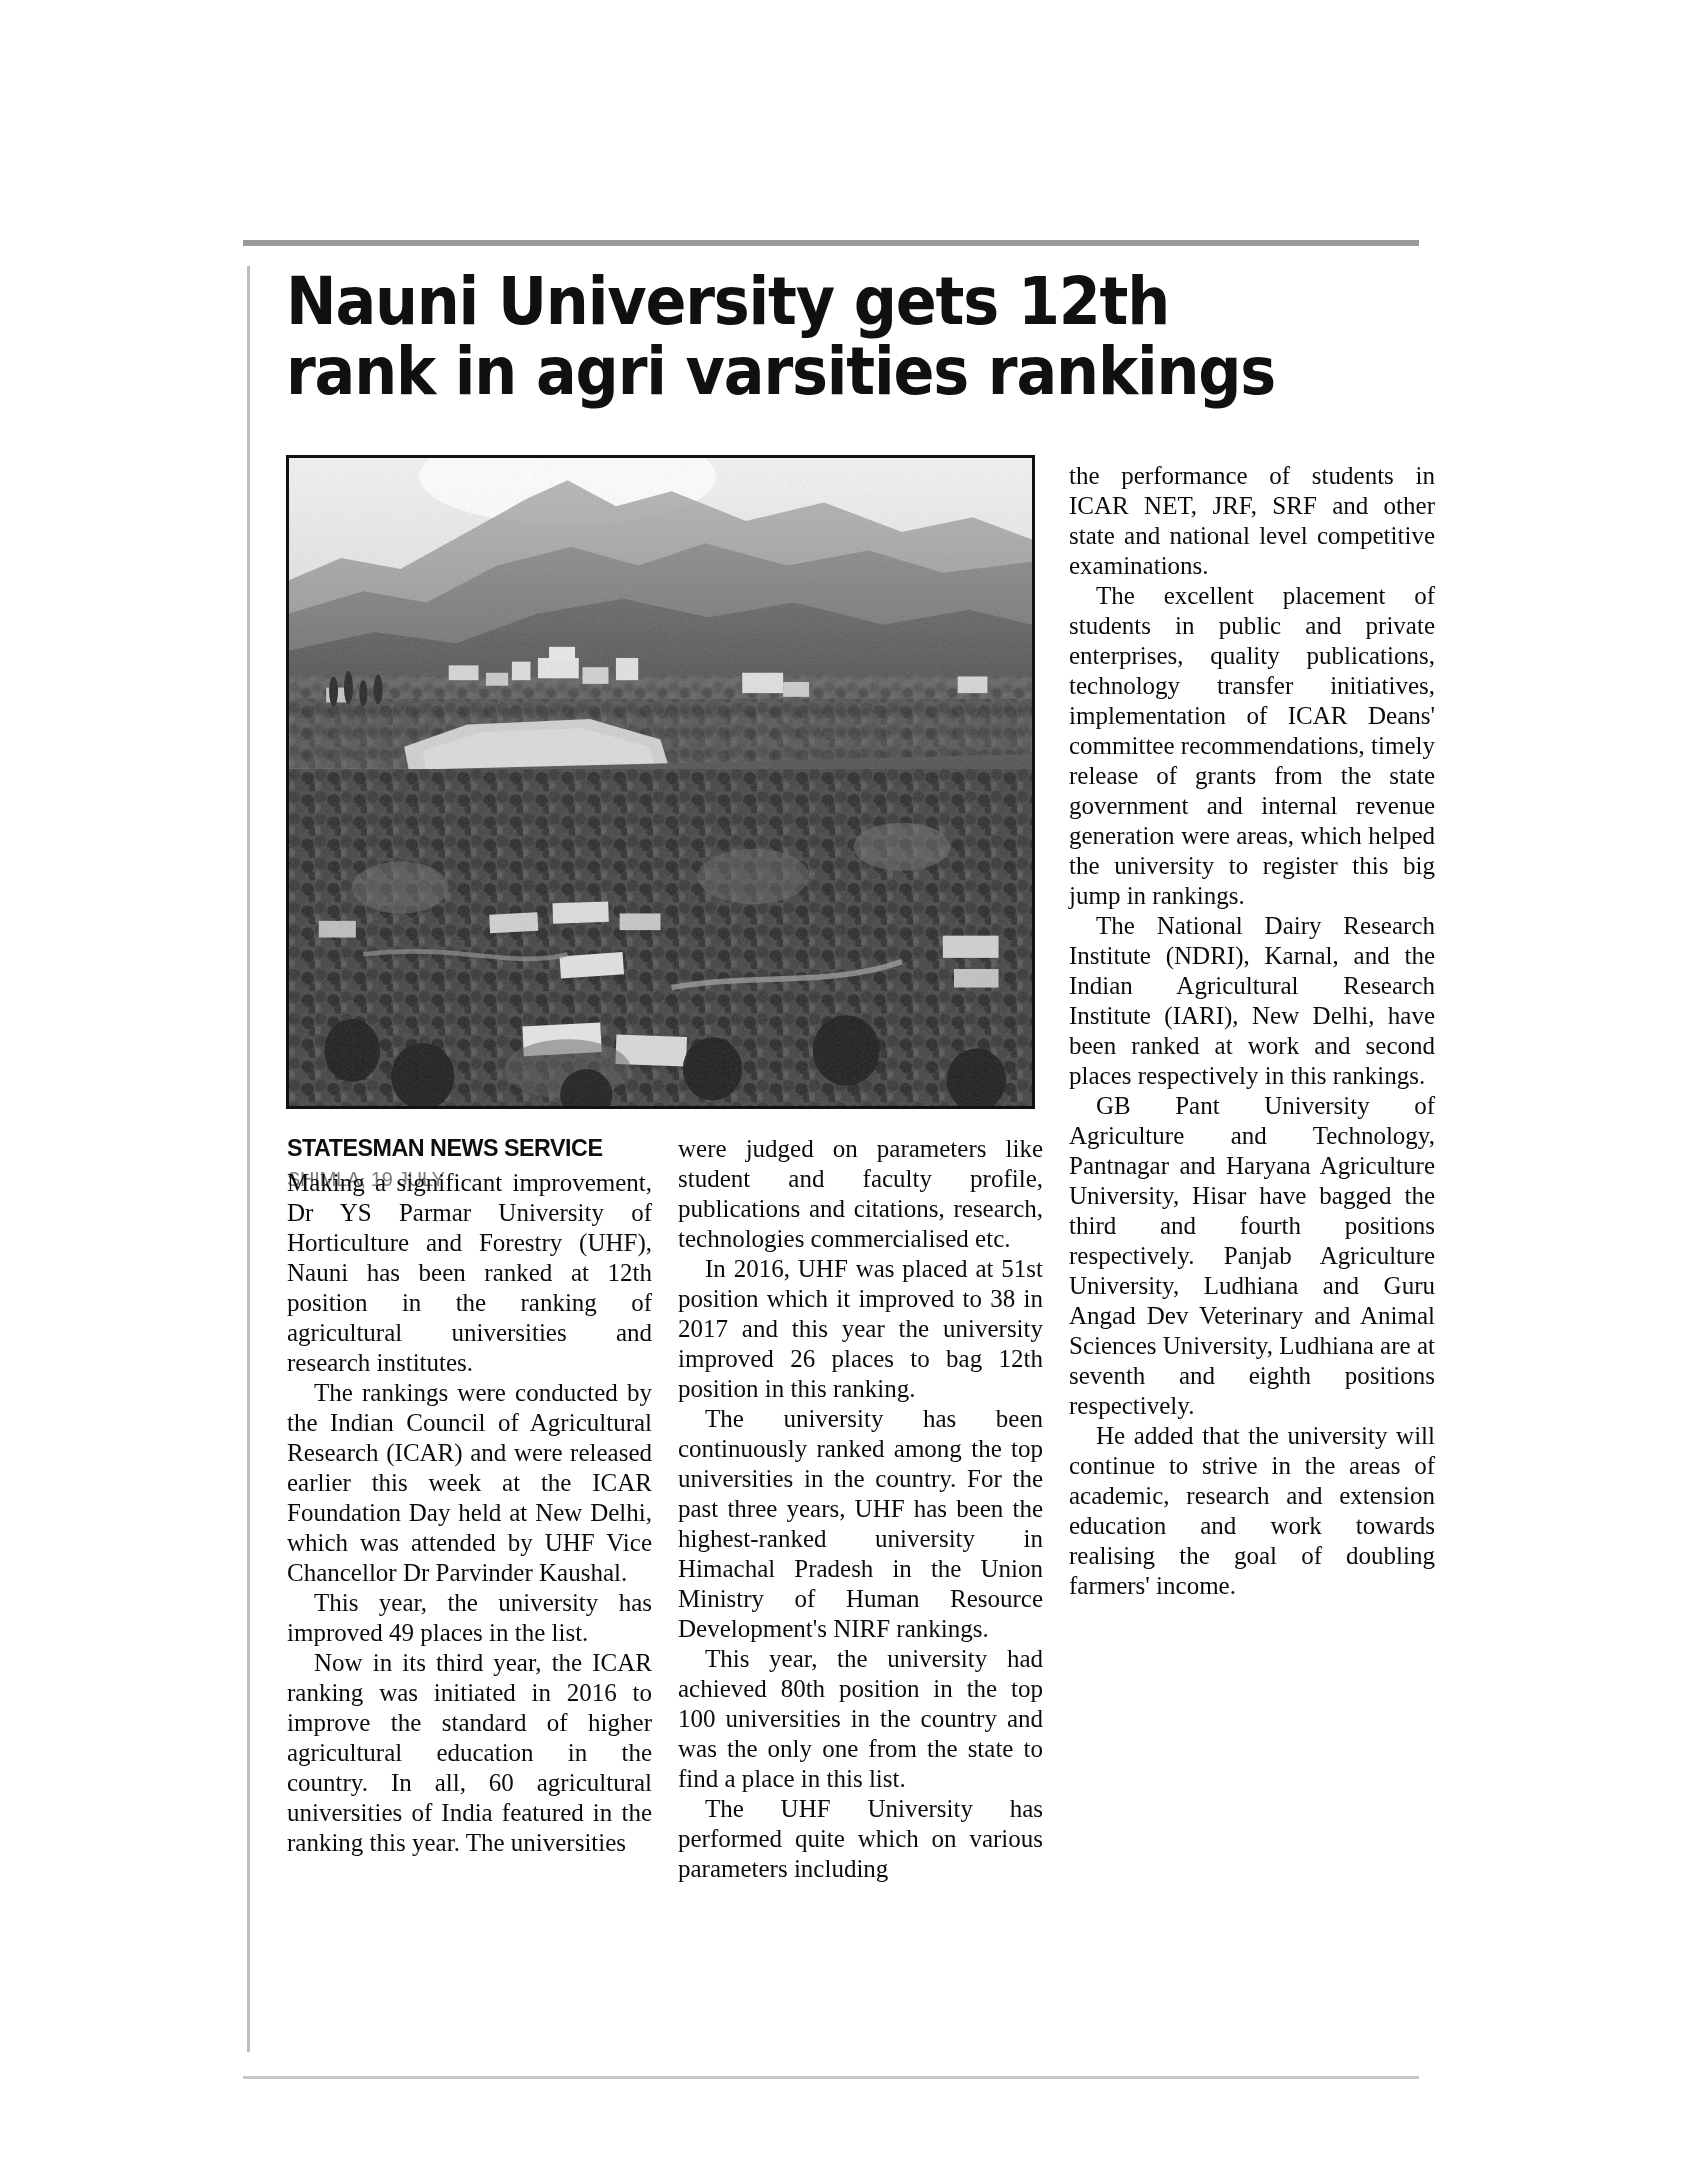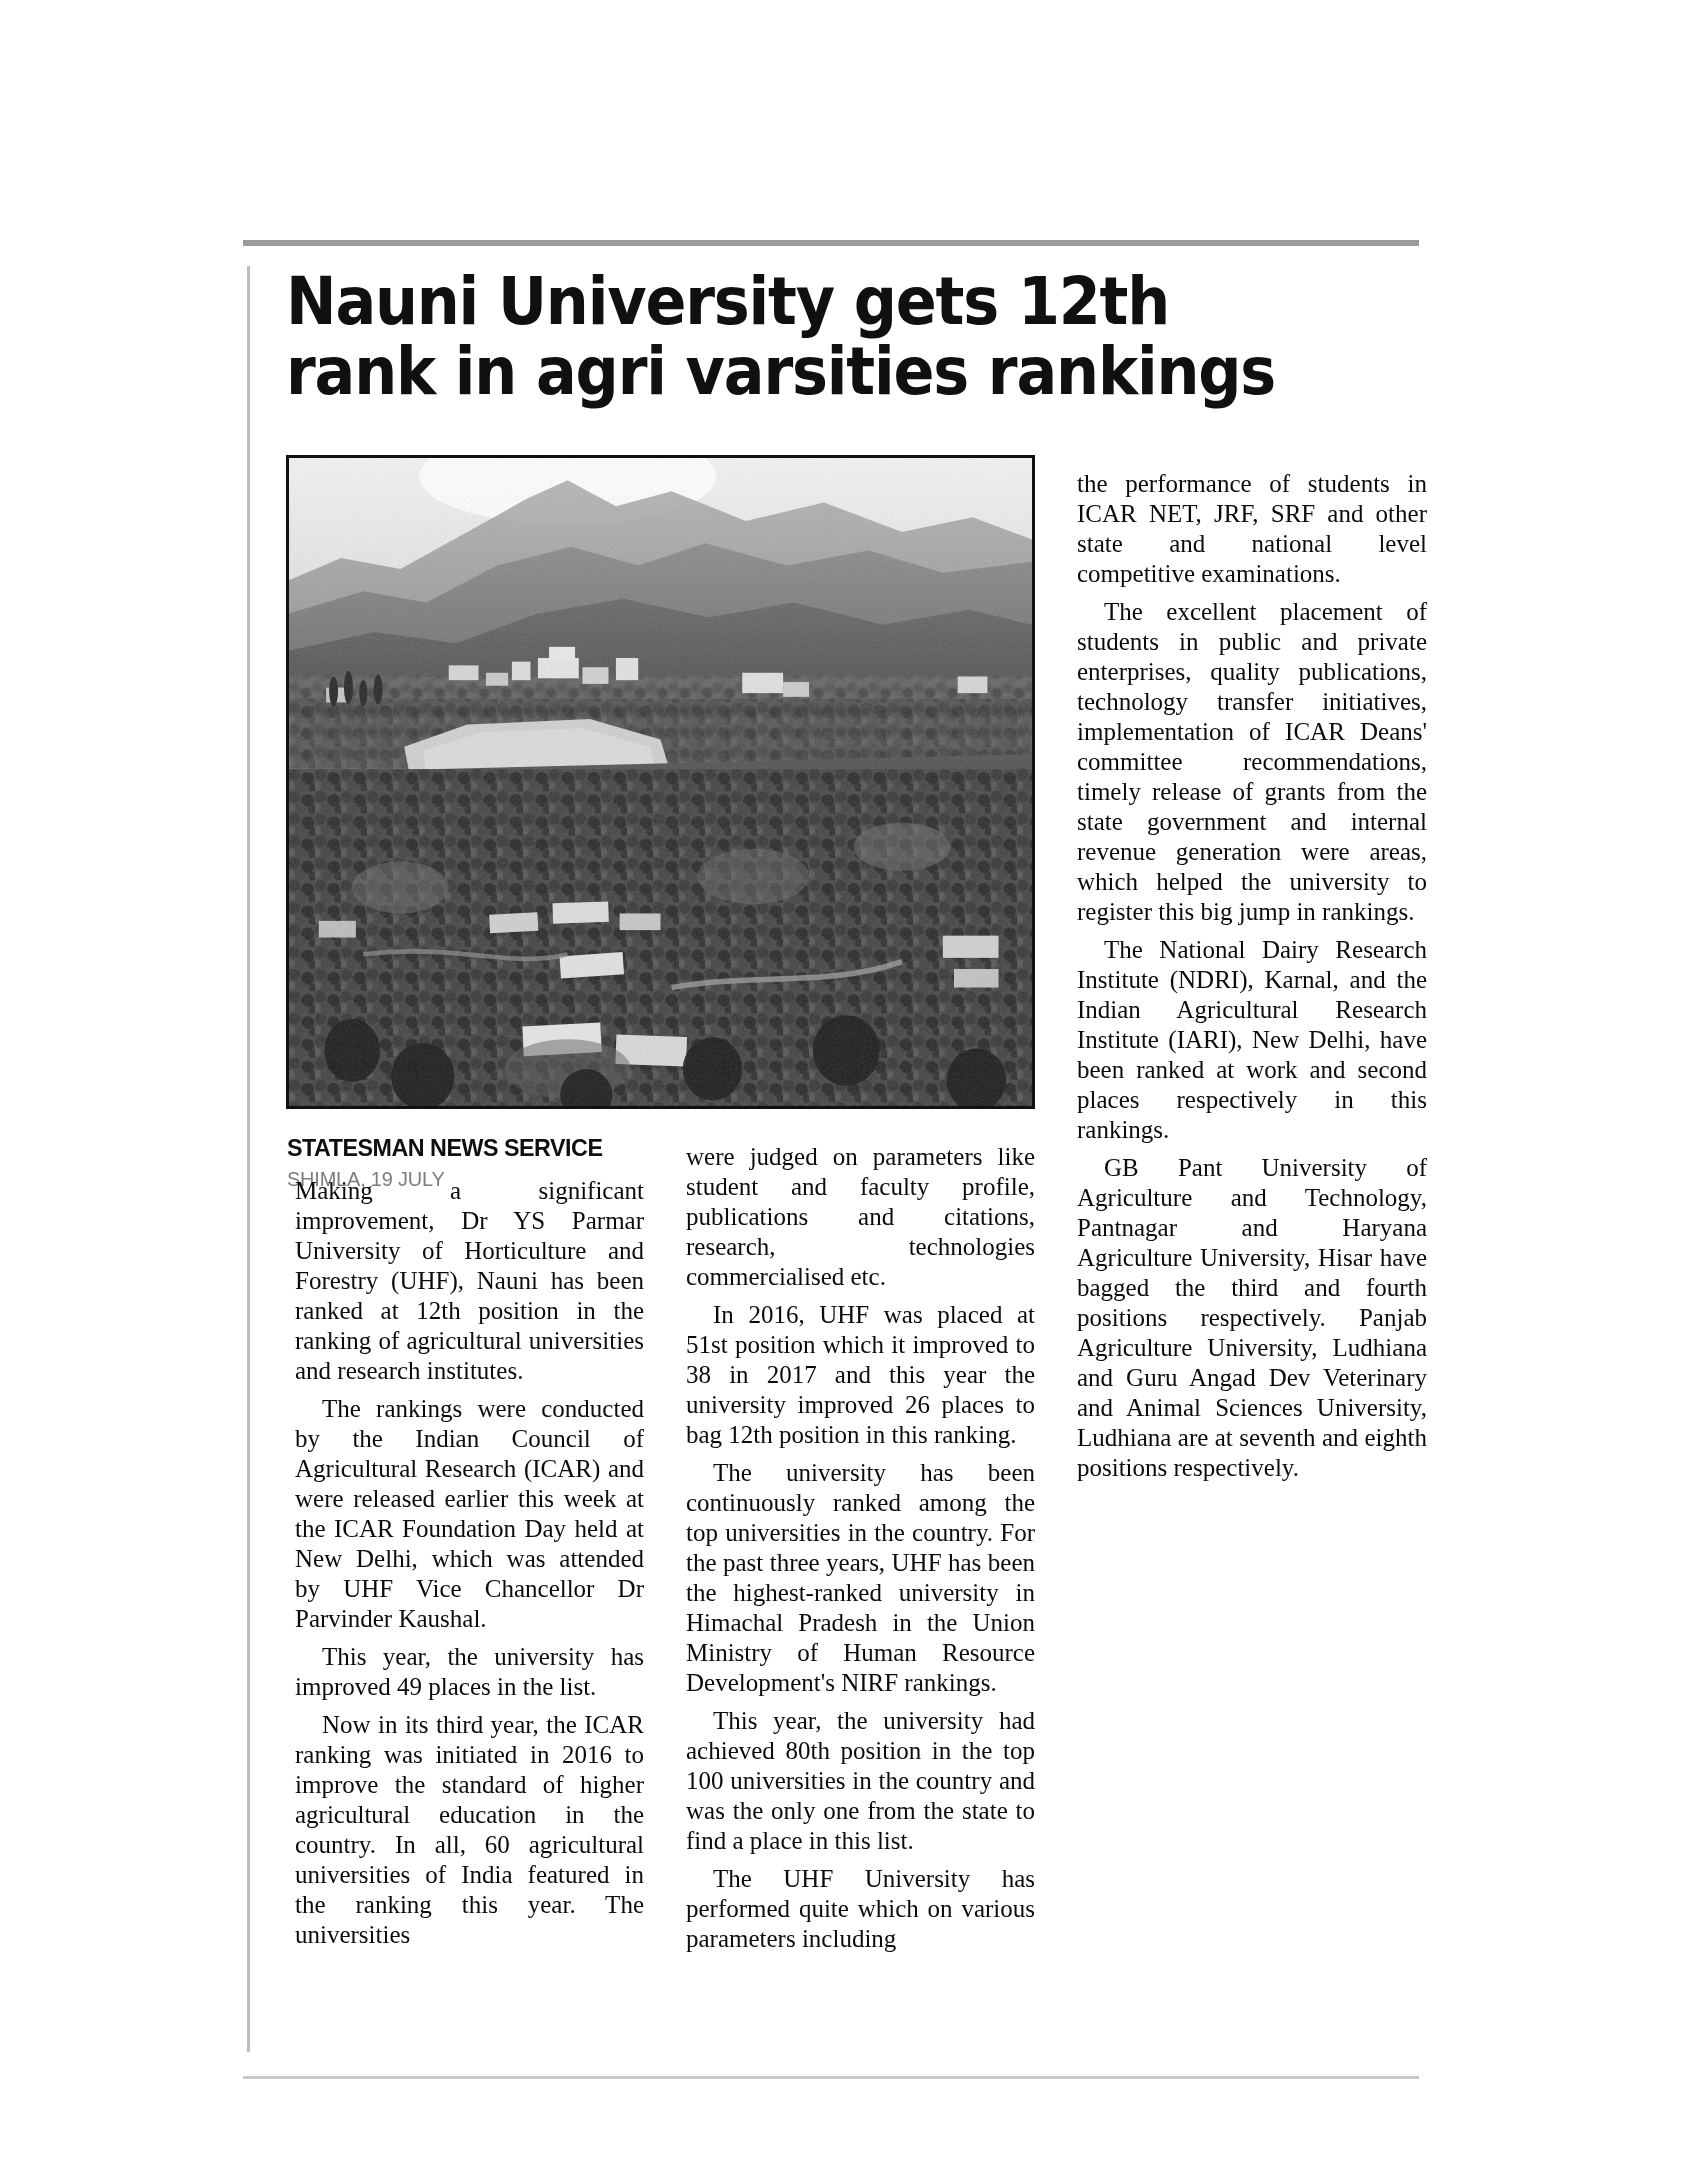--- a/index.html
+++ b/index.html
@@ -124,21 +124,21 @@
     position: absolute;
     font-family: "Liberation Serif", serif;
     font-size: 25px;
     line-height: 30px;
     color: #0b0b0b;
     text-align: justify;
     text-justify: inter-word;
     hyphens: manual;
   }
   .col p {
-    margin: 8px;
+    margin: 0;
     text-indent: 27px;
   }
   .col p.first {
     text-indent: 0;
   }
   .col p:last-child {
     text-align: justify;
   }
 
   #col1 { left: 287px;  top: 1168px; width: 365px; }
@@ -298,16 +298,17 @@
       <p>In 2016, UHF was placed at 51st position which it improved to 38 in 2017 and this year the university improved 26 places to bag 12th position in this ranking.</p>
       <p>The university has been continuously ranked among the top universities in the country. For the past three years, UHF has been the highest-ranked university in Himachal Pradesh in the Union Ministry of Human Resource Development's NIRF rankings.</p>
       <p>This year, the university had achieved 80th position in the top 100 universities in the country and was the only one from the state to find a place in this list.</p>
       <p>The UHF University has performed quite which on various parameters including</p>
     </div>
   <div class="col" id="col3">
       <p class="first">the performance of students in ICAR NET, JRF, SRF and other state and national level competitive examinations.</p>
       <p>The excellent placement of students in public and private enterprises, quality publications, technology transfer initiatives, implementation of ICAR Deans' committee recommendations, timely release of grants from the state government and internal revenue generation were areas, which helped the university to register this big jump in rankings.</p>
       <p>The National Dairy Research Institute (NDRI), Karnal, and the Indian Agricultural Research Institute (IARI), New Delhi, have been ranked at work and second places respectively in this rankings.</p>
       <p>GB Pant University of Agriculture and Technology, Pantnagar and Haryana Agriculture University, Hisar have bagged the third and fourth positions respectively. Panjab Agriculture University, Ludhiana and Guru Angad Dev Veterinary and Animal Sciences University, Ludhiana are at seventh and eighth positions respectively.</p>
+      <p>He added that the university will continue to strive in the areas of academic, research and extension education and work towards realising the goal of doubling farmers' income.</p>
     </div>
 
 </div>
 
 
 </body></html>

